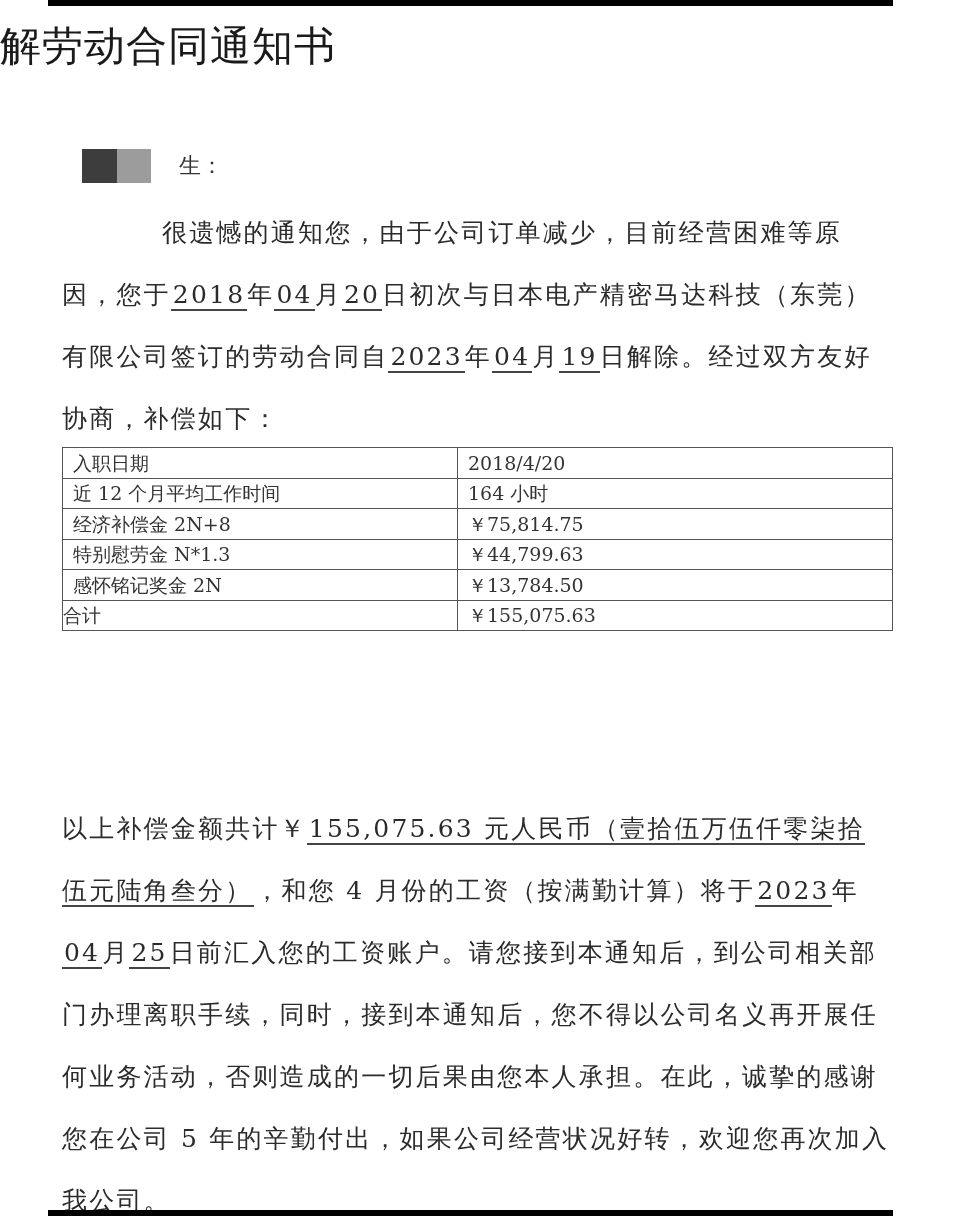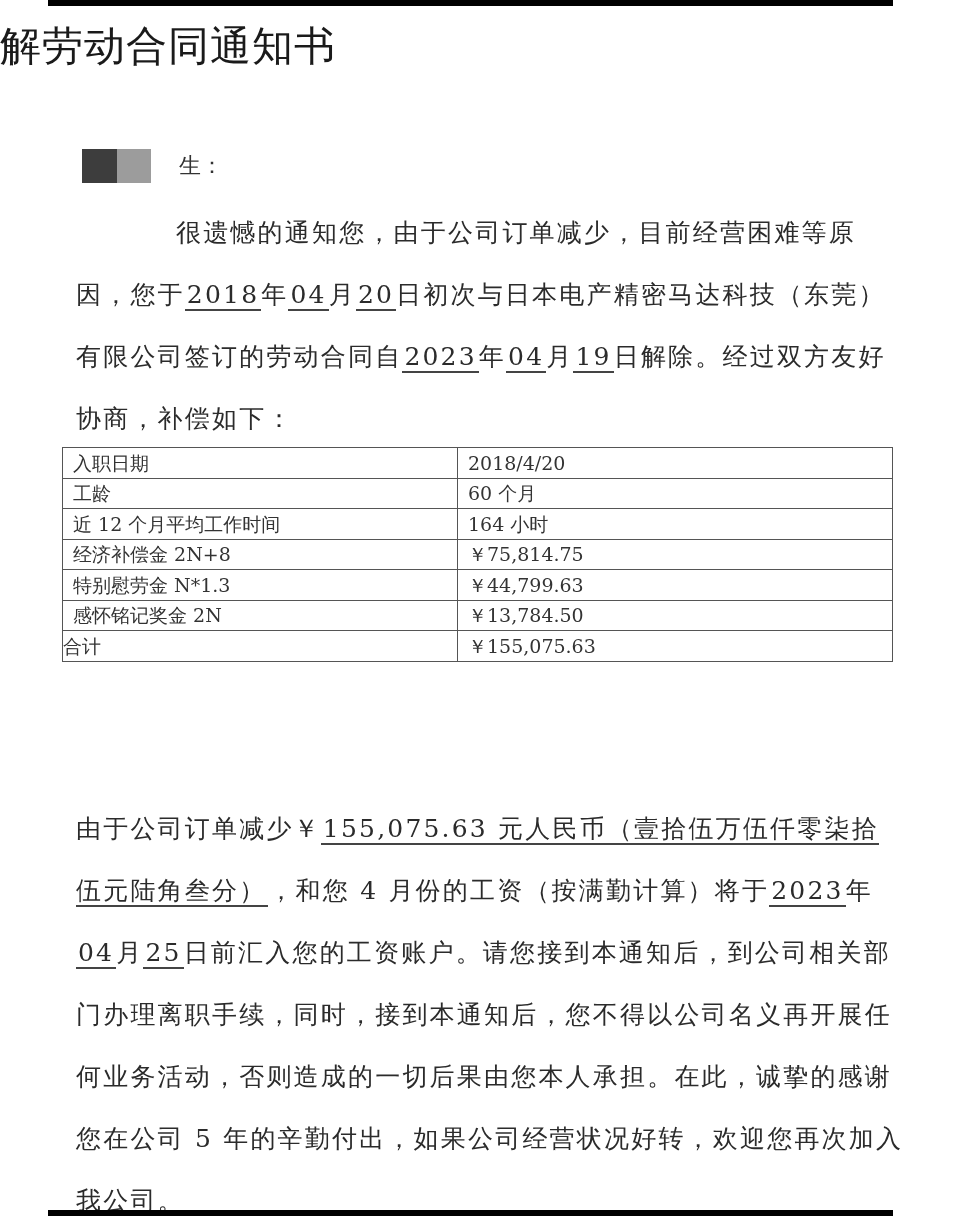--- a/index.html
+++ b/index.html
@@ -13,21 +13,21 @@
   .title {
     position:absolute; top:18px; left:0; width:979px; text-align:left;
     font-family: "DejaVu Sans", "Liberation Sans", sans-serif;
     font-size:41px; letter-spacing:1px; color:#1a1a1a; line-height:56px;
   }
   .salutation { position:absolute; top:148px; left:62px; height:36px; display:flex; align-items:center; }
   .redact-dark { width:35px; height:34px; background:#3d3d3d; margin-left:20px; }
   .redact-light { width:34px; height:34px; background:#9c9c9c; }
   .sal-text { margin-left:28px; font-size:22px; color:#333; }
   .para {
-    position:absolute; left:76px; width:830px; font-size:25px; line-height:62px;
+    position:absolute; left:62px; width:830px; font-size:25px; line-height:62px;
     color:#2b2b2b; letter-spacing:2.2px; margin:0;
   }
   .p1 { top:202px; }
   .p2 { top:798px; }
   .indent { display:inline-block; width:100px; }
   u { text-decoration:none; border-bottom:2px solid #444; padding:0 2px; }
   table.comp {
     position:absolute; left:62px; top:447px; width:831px; border-collapse:collapse;
     font-size:19px; color:#333;
   }
@@ -50,24 +50,20 @@
 
 <p class="para p1"><span class="indent"></span><span>很遗憾的通知您，由于公司订单减少，目前经营困难等原因，</span><span>您于</span><u>2018</u><span>年</span><u>04</u><span>月</span><u>20</u><span>日初次与日本电产精密马达科技（东莞）有限公司签订的劳动合同自</span><u>2023</u><span>年</span><u>04</u><span>月</span><u>19</u><span>日解除。经过双方友好协商，补偿如下：</span></p>
 
 <table class="comp">
   <tbody>
     <tr>
         <td class="k">入职日期</td>
         <td>2018/4/20</td>
       </tr>
     <tr>
-        <td class="k">工龄</td>
-        <td>60 个月</td>
-      </tr>
-    <tr>
         <td class="k">近 12 个月平均工作时间</td>
         <td>164 小时</td>
       </tr>
     <tr>
         <td class="k">经济补偿金 2N+8</td>
         <td>￥75,814.75</td>
       </tr>
     <tr>
         <td class="k">特别慰劳金 N*1.3</td>
         <td>￥44,799.63</td>
@@ -76,15 +72,15 @@
         <td class="k">感怀铭记奖金 2N</td>
         <td>￥13,784.50</td>
       </tr>
     <tr>
         <td class="k center">合计</td>
         <td>￥155,075.63</td>
       </tr>
   </tbody>
 </table>
 
-<p class="para p2"><span>由于公司订单减少￥</span><u>155,075.63 元人民币（壹拾伍万伍仟零柒拾伍元陆角叁分）</u><span>，和您 4 月份的工资（按满勤计算）将于</span><u>2023</u><span>年</span><u>04</u><span>月</span><u>25</u><span>日前汇入您的工资账户。请您接到本通知后，到公司相关部门办理离职手续，同时，接到本通知后，您不得以公司名义再开展任何业务活动，否则造成的一切后果由您本人承担。</span><span>在此，诚挚的感谢您在公司 5 年的辛勤付出，如果公司经营状况好转，欢迎您再次加入我公司。</span></p>
+<p class="para p2"><span>以上补偿金额共计￥</span><u>155,075.63 元人民币（壹拾伍万伍仟零柒拾伍元陆角叁分）</u><span>，和您 4 月份的工资（按满勤计算）将于</span><u>2023</u><span>年</span><u>04</u><span>月</span><u>25</u><span>日前汇入您的工资账户。请您接到本通知后，到公司相关部门办理离职手续，同时，接到本通知后，您不得以公司名义再开展任何业务活动，否则造成的一切后果由您本人承担。</span><span>在此，诚挚的感谢您在公司 5 年的辛勤付出，如果公司经营状况好转，欢迎您再次加入我公司。</span></p>
 
 <div class="bar bottom"></div>
 
 </body></html>

